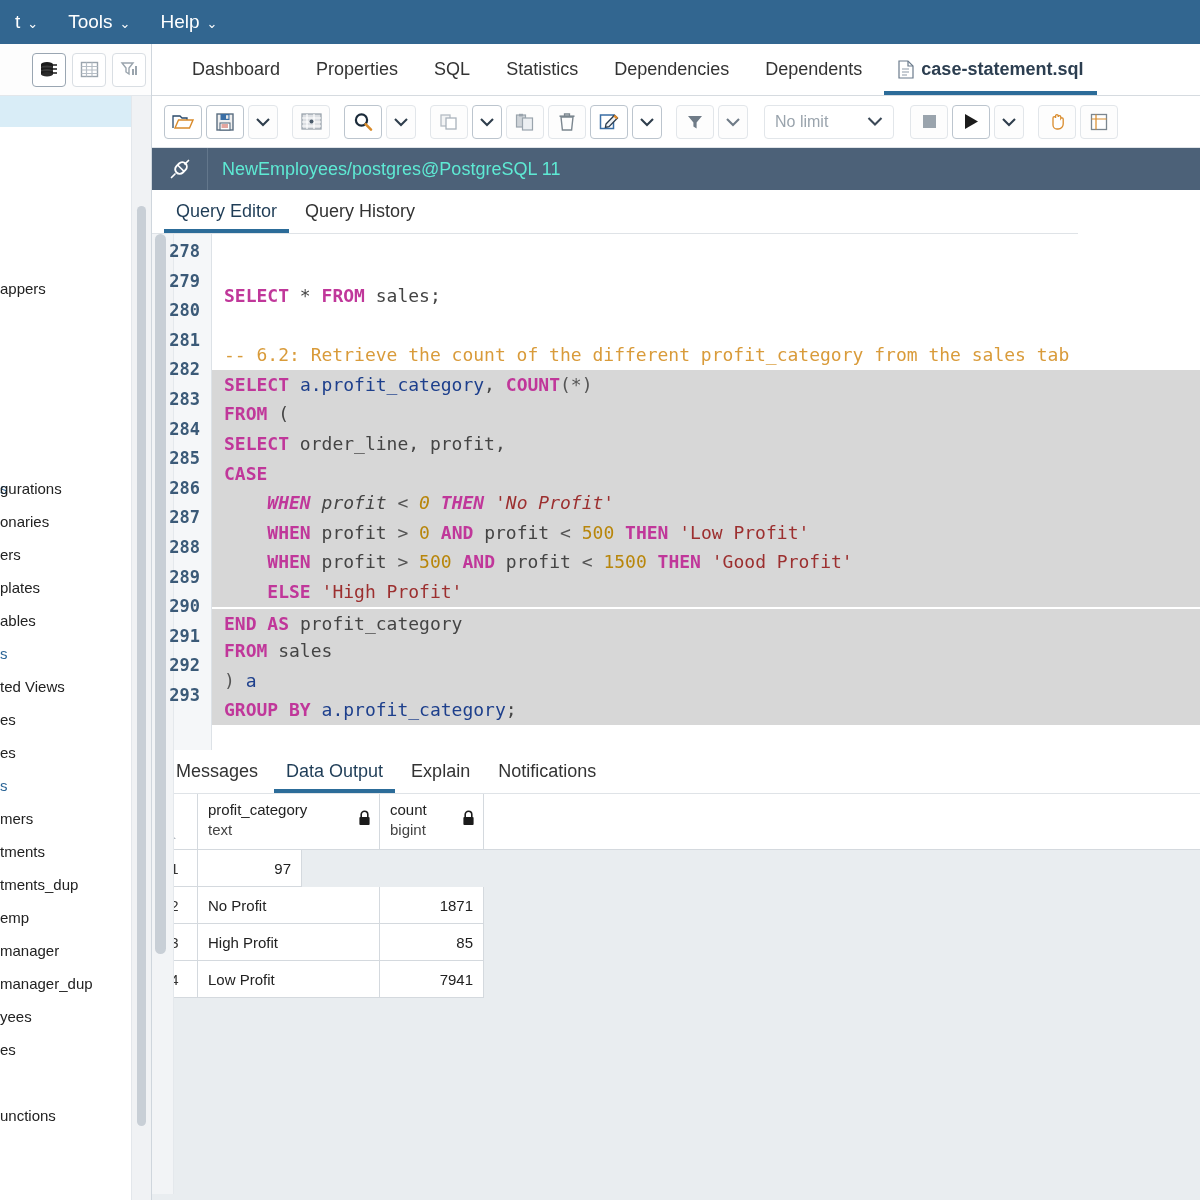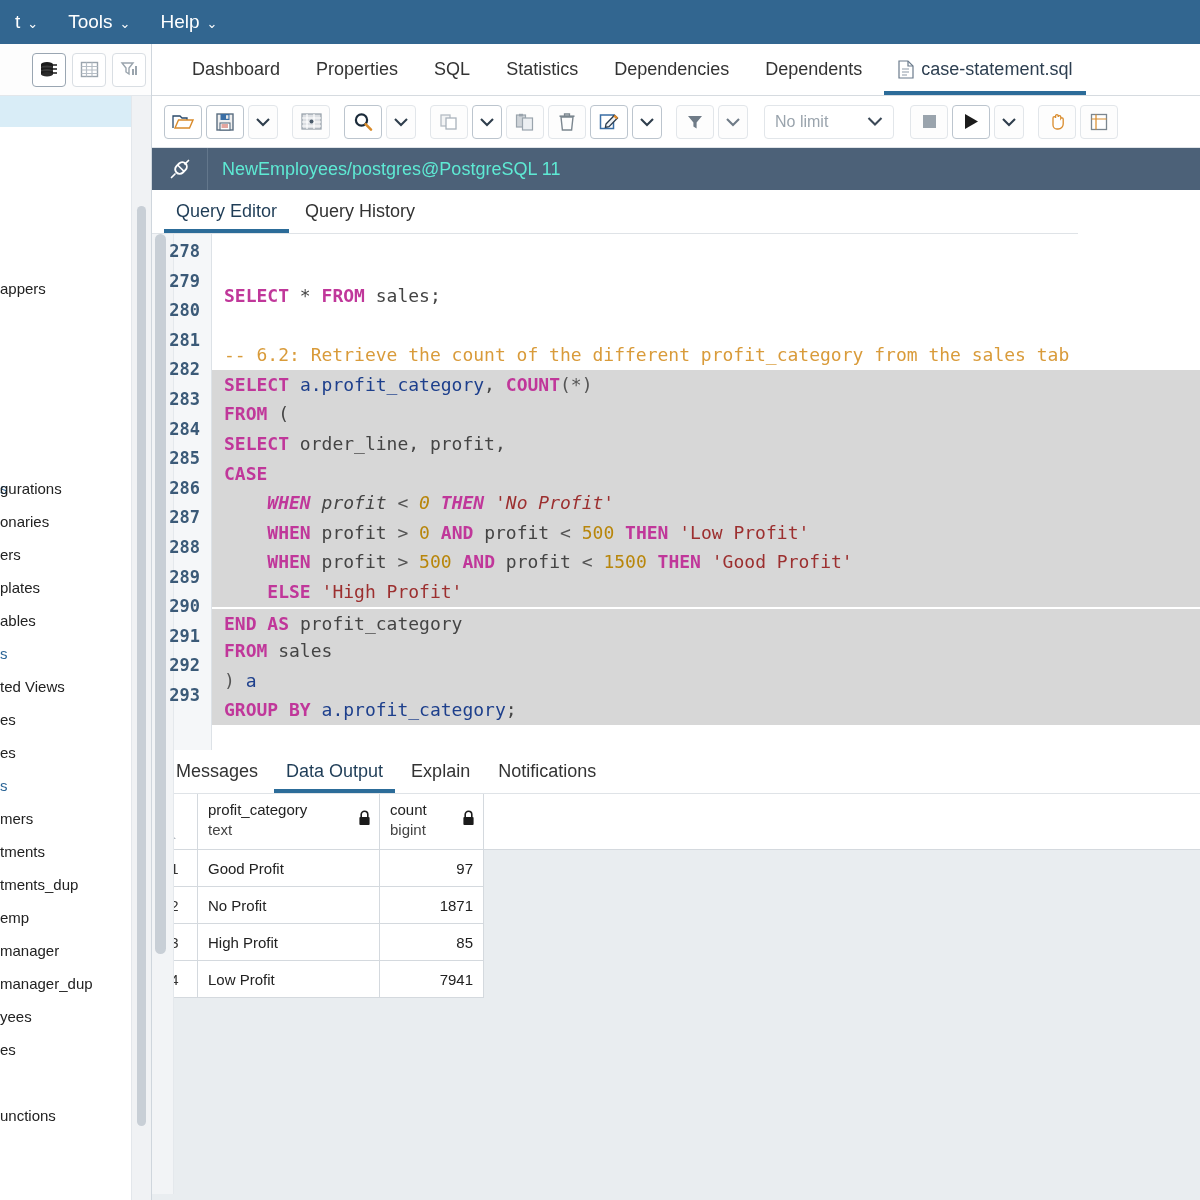--- a/index.html
+++ b/index.html
@@ -91,21 +91,21 @@
     background: #ffffff;
     border-bottom: 1px solid #d6dbe0;
     display: flex; align-items: flex-end;
     padding-left: 22px;
   }
   .objtab {
     height: 52px; display: flex; align-items: center; gap: 7px;
     padding: 0 18px; font-size: 18px; color: #333;
     white-space: nowrap; position: relative;
   }
-  .objtab.active { color: #2c3e50; }
+  .objtab.active { color: #2c3e50; font-weight: bold; }
   .objtab.active::after {
     content: ""; position: absolute; left: 4px; right: 4px; bottom: 0;
     height: 4px; background: #2c6c99;
   }
   .file-icon {
     display: inline-block; width: 16px; height: 19px;
   }
 
   
   .qtoolbar {
@@ -639,21 +639,20 @@
               <path d="M3.2 7 V4.6 a3.3 3.3 0 0 1 6.6 0 V7" fill="none" stroke="#1b1b1b" stroke-width="1.6"></path>
               <rect x="1.4" y="7" width="10.2" height="8" rx="1" fill="#1b1b1b"></rect>
             </svg>
           </span>
         </div>
         <div class="gh-blank" style="width:756px"></div>
       </div>
       <div id="grid-rows">
           <div class="grow" style="top: 56px;">
             <div class="gr-num">1</div>
-            <div class="gr-text" style="width: 182px;">Good Profit</div>
             <div class="gr-numval" style="width: 104px;">97</div>
           </div>
           <div class="grow" style="top: 93px;">
             <div class="gr-num">2</div>
             <div class="gr-text" style="width: 182px;">No Profit</div>
             <div class="gr-numval" style="width: 104px;">1871</div>
           </div>
           <div class="grow" style="top: 130px;">
             <div class="gr-num">3</div>
             <div class="gr-text" style="width: 182px;">High Profit</div>

